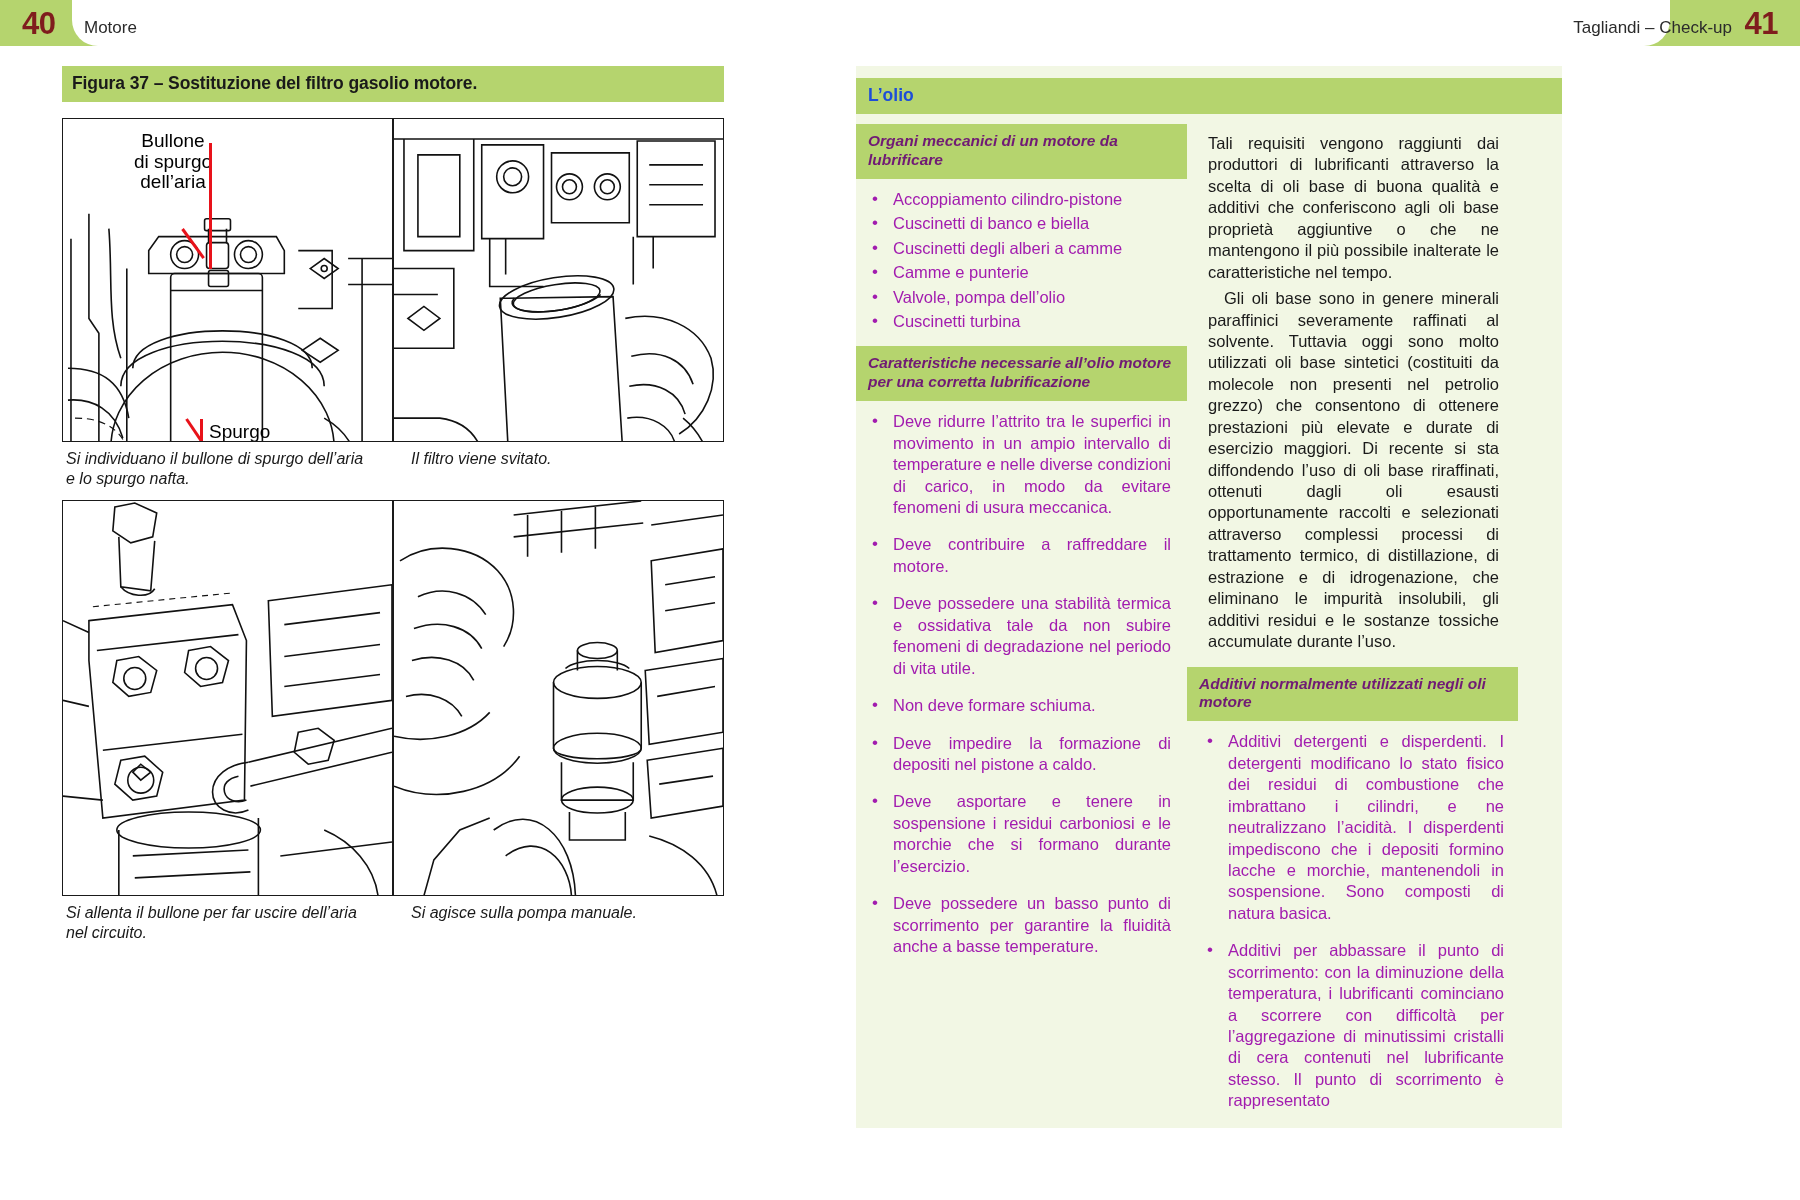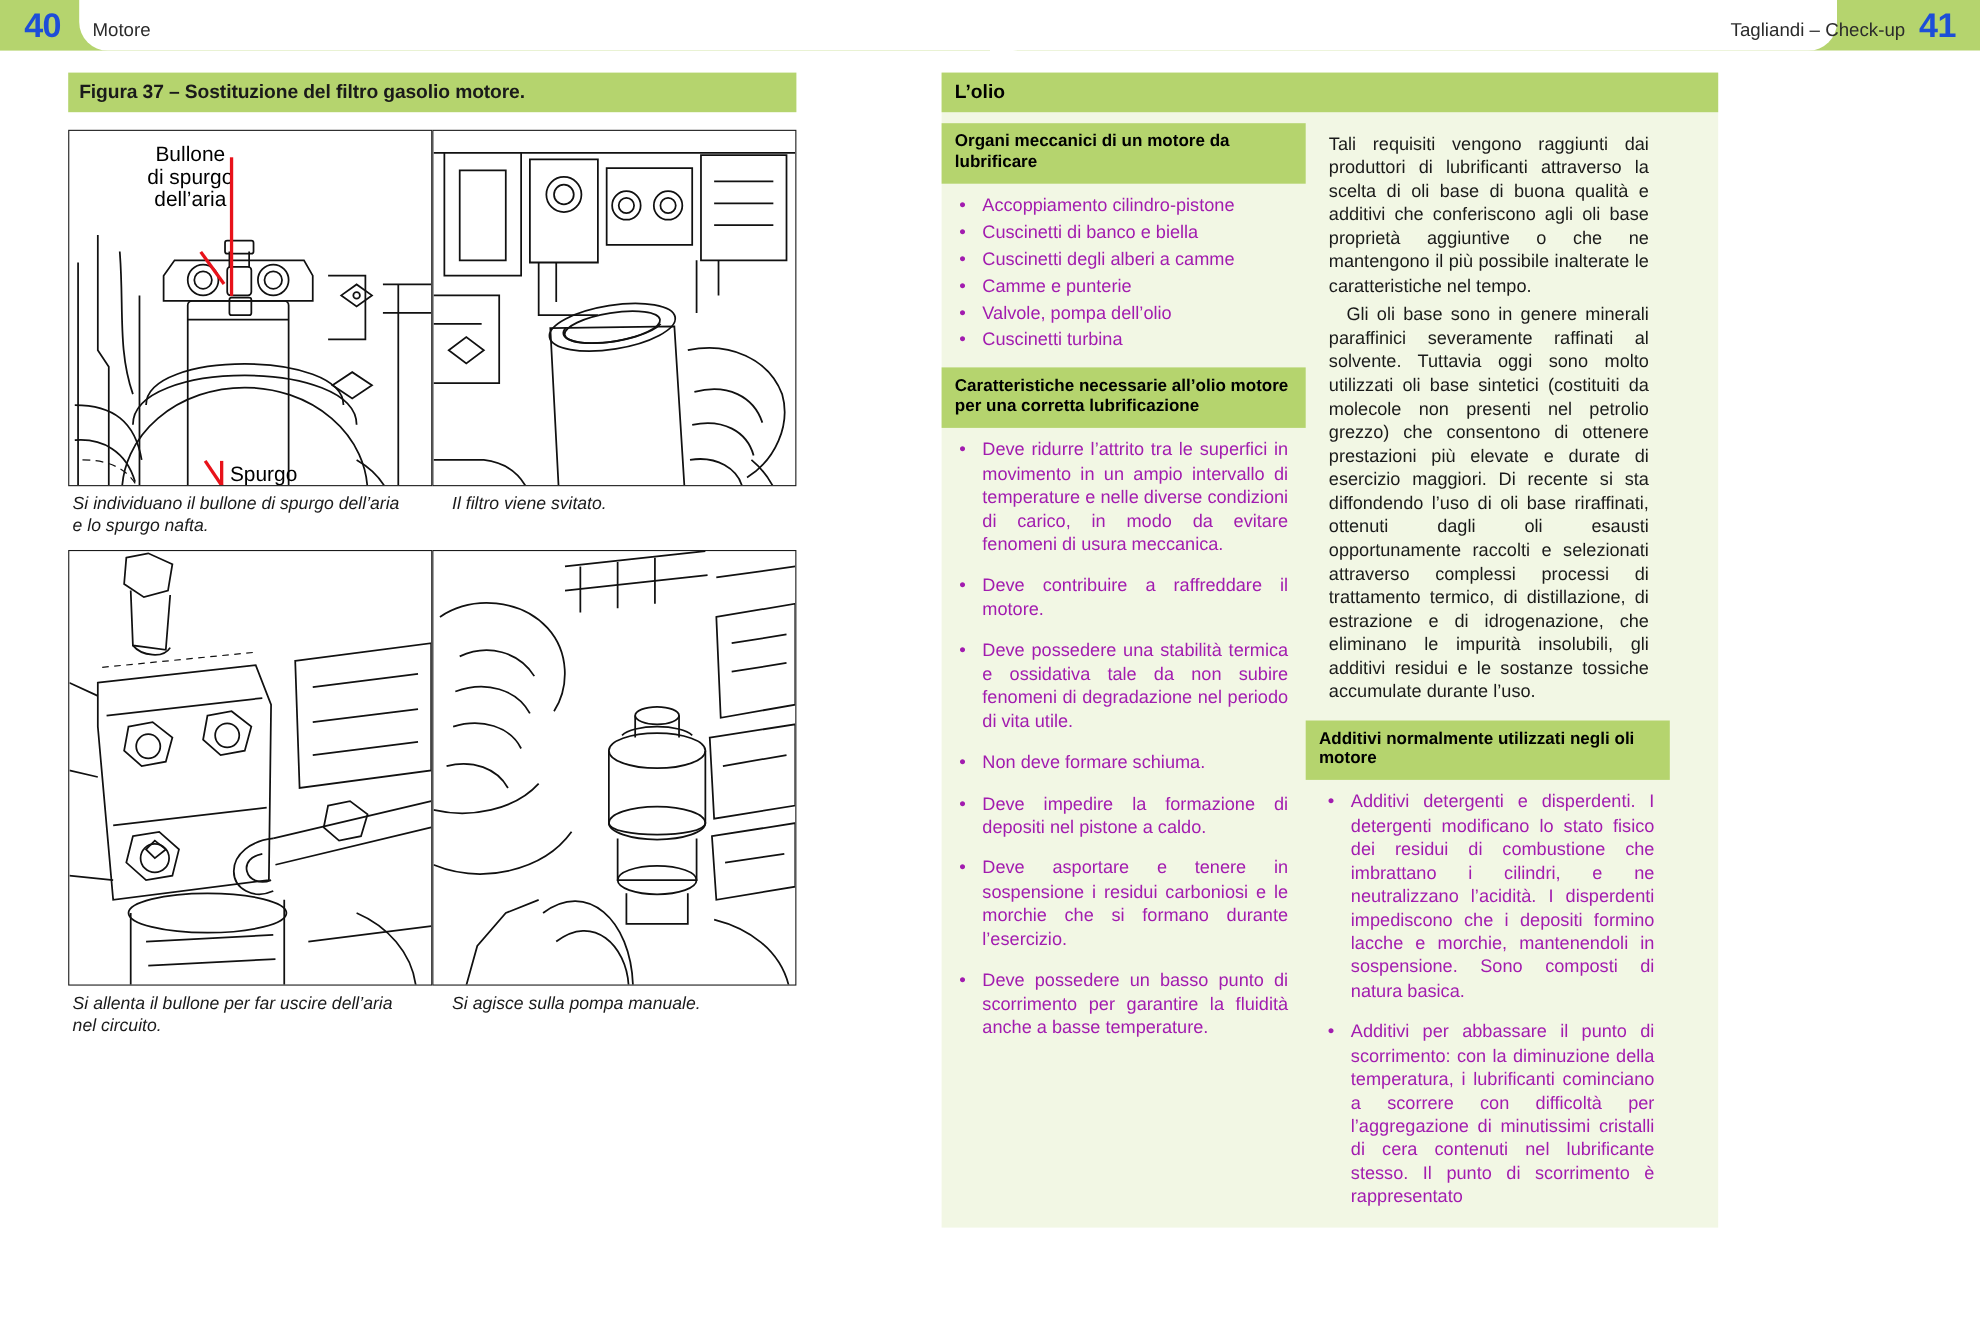--- a/index.html
+++ b/index.html
@@ -55,21 +55,21 @@
     right: 130px;
     border-bottom-right-radius: 26px;
   }
   .head-bar.right-bar { border-bottom-left-radius: 26px; }
 
   .folio {
     position: absolute;
     top: 6px;
     font-size: 31px;
     font-weight: bold;
-    color: #1d4ed8;
+    color: #7f1d1d;
     letter-spacing: -0.5px;
   }
   .folio-left  { left: 22px; }
   .folio-right { right: 22px; }
 
   .running-title {
     position: absolute;
     top: 18px;
     font-size: 17px;
     color: #2b2b2b;
@@ -145,42 +145,44 @@
     position: absolute;
     left: 0;
     top: 66px;
     width: 662px;
     background: #f2f7e4;
   }
   .section-title {
     background: #b5d46e;
     font-size: 17.5px;
     font-weight: bold;
-    color: #000000;
+    color: #1d4ed8;
     padding: 7px 12px 8px 12px;
+    margin-top: 12px;
   }
   .cols {
     display: flex;
     padding: 0;
   }
   .col {
     width: 331px;
     box-sizing: border-box;
     padding: 0 16px 0 12px;
   }
   .col.col-right { padding: 0 14px 0 16px; }
 
   .sub-head {
     background: #b5d46e;
     font-size: 15.5px;
     font-weight: bold;
-    color: #000000;
+    color: #701a75;
     line-height: 1.22;
     padding: 8px 10px 9px 12px;
     margin: 14px -16px 0 -12px;
+    font-style: italic;
   }
   .col.col-right .sub-head { margin: 14px -14px 0 -16px; }
 
   ul.bullets {
     list-style: none;
     margin: 10px 0 0 0;
     padding: 0;
   }
   ul.bullets > li {
     position: relative;

